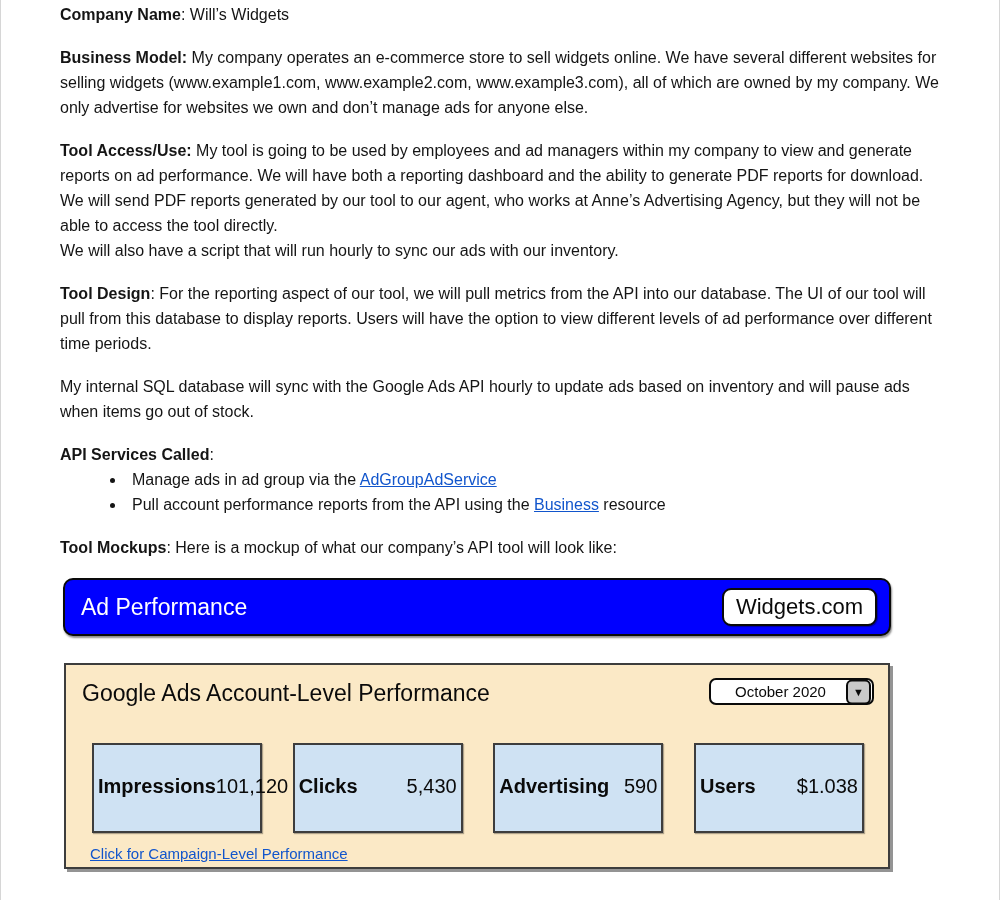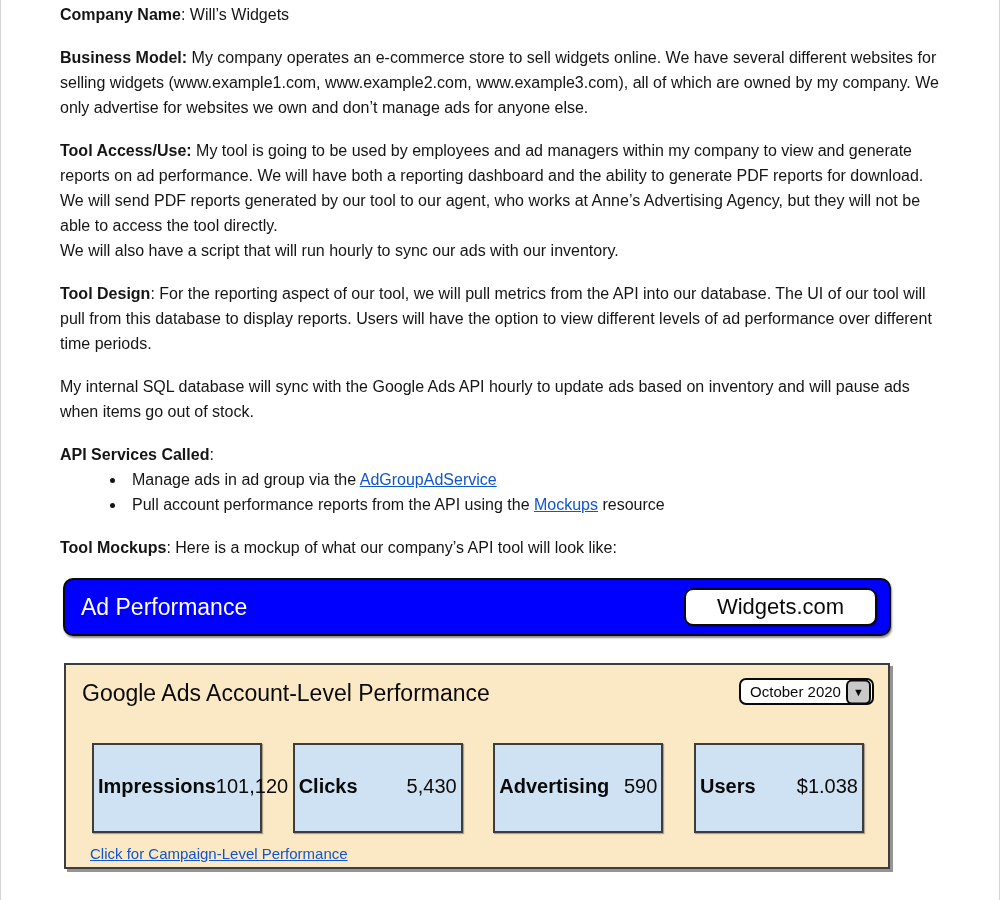--- a/index.html
+++ b/index.html
@@ -56,21 +56,21 @@
     justify-content:space-between;
     padding:0 12px 0 16px;
     margin-bottom:27px;
   }
   .bar-title{
     color:#ffffff;
     font-size:23px;
   }
   .site-btn{
     box-sizing:border-box;
-    width:193px;height:38px;
+    width:155px;height:38px;
     background:#ffffff;
     border:2px solid #0a0a0a;
     border-radius:9px;
     font-family:inherit;
     font-size:22px;
     color:#0a0a0a;
     cursor:pointer;
     box-shadow:1px 1px 1px rgba(0,0,0,0.35);
   }
   .panel{
@@ -89,21 +89,21 @@
     justify-content:space-between;
   }
   .panel-title{
     font-size:23px;
     color:#0a0a0a;
     padding-top:2px;
   }
   .dropdown{
     position:relative;
     box-sizing:border-box;
-    width:135px;height:27px;
+    width:165px;height:27px;
     background:#ffffff;
     border:2px solid #0a0a0a;
     border-radius:7px;
     display:flex;
     align-items:center;
     cursor:pointer;
   }
   .dd-value{
     flex:1;
     text-align:center;
@@ -162,21 +162,21 @@
   <p class="doc-p"><b>Tool Access/Use:</b><span> My tool is going to be used by employees and ad managers within my company to view and generate reports on ad performance. We will have both a reporting dashboard and the ability to generate PDF reports for download. We will send PDF reports generated by our tool to our agent, who works at Anne’s Advertising Agency, but they will not be able to access the tool directly.</span><span class="block">We will also have a script that will run hourly to sync our ads with our inventory.</span></p>
 
   <p class="doc-p"><b>Tool Design</b><span>: For the reporting aspect of our tool, we will pull metrics from the API into our database. The UI of our tool will pull from this database to display reports. Users will have the option to view different levels of ad performance over different time periods.</span></p>
 
   <p class="doc-p">My internal SQL database will sync with the Google Ads API hourly to update ads based on inventory and will pause ads when items go out of stock.</p>
 
   <div class="doc-p">
     <div><b>API Services Called</b><span>:</span></div>
     <ul class="doc-list">
       <li><span>Manage ads in ad group via the </span><a class="doclink">AdGroupAdService</a><span></span></li>
-      <li><span>Pull account performance reports from the API using the </span><a class="doclink">Mockups</a><span> resource</span></li>
+      <li><span>Pull account performance reports from the API using the </span><a class="doclink">Business</a><span> resource</span></li>
     </ul>
   </div>
 
   <p class="doc-p"><b>Tool Mockups</b><span>: Here is a mockup of what our company’s API tool will look like:</span></p>
 
   <div class="mockup">
 
     <div class="mockup-bar">
       <span class="bar-title">Ad Performance</span>
       <button class="site-btn">Widgets.com</button>

